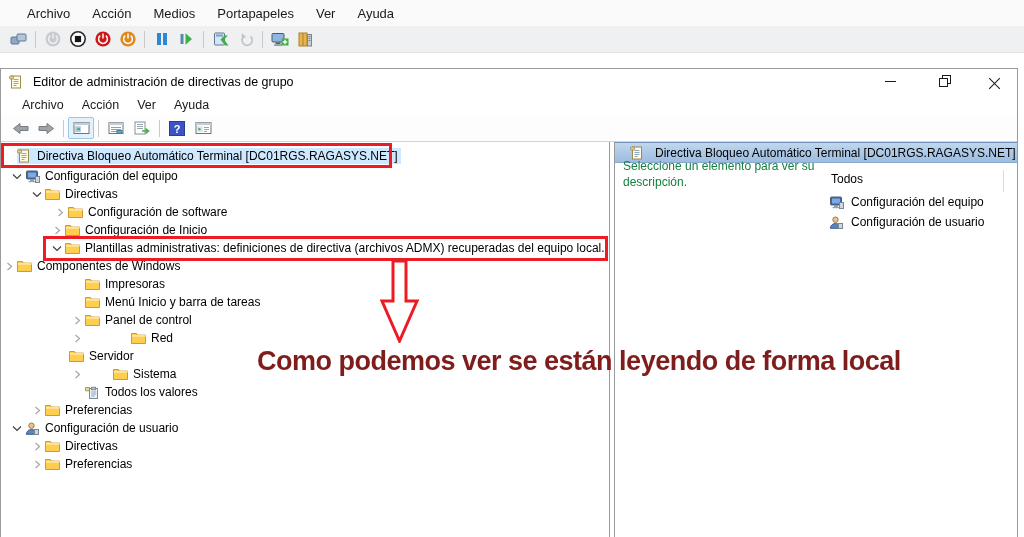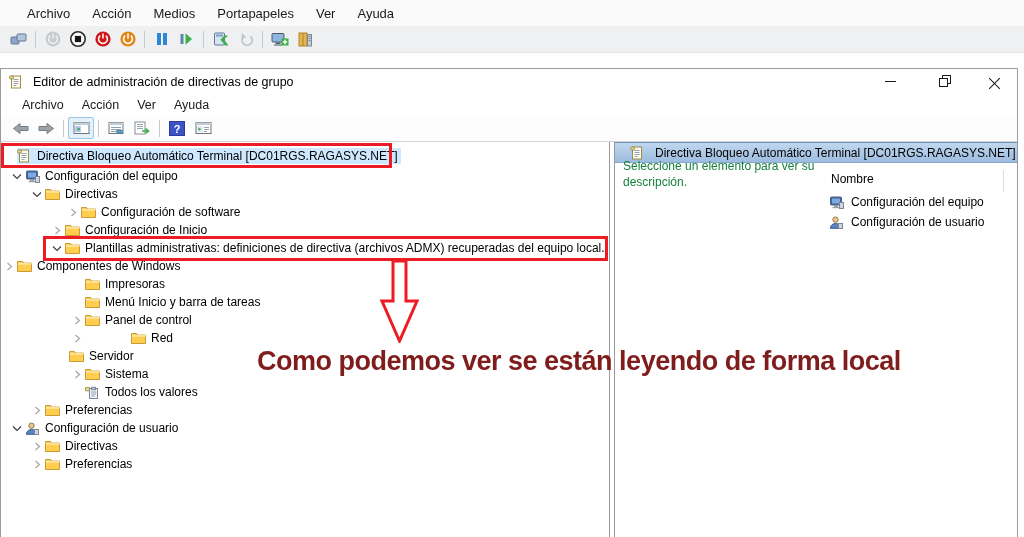--- a/index.html
+++ b/index.html
@@ -312,21 +312,21 @@
             <span class="sel-wrap">
               <span class="tree-ico">
                 <svg width="15" height="12" viewBox="0 0 15 12">
                   <path d="M.5 1.5h5l1 1.6h8v8.4H.5z" fill="#ffce4f" stroke="#c79c33"></path>
                   <path d="M.9 3.9h13.6" stroke="#ffe9a8" stroke-width="1.6"></path>
                 </svg>
               </span>
               <span class="tree-label">Directivas</span>
             </span>
           </div>
-          <div class="tree-row" style="padding-left: 64px; text-align: center;">
+          <div class="tree-row" style="padding-left: 51px; text-align: center;">
             <span class="tree-exp">
               <svg width="9" height="9" viewBox="0 0 9 9">
                 <path d="M2.5 1l4 3.5-4 3.5" fill="none" stroke="#a6a6a6" stroke-width="1.2"></path>
               </svg>
             </span>
             <span class="sel-wrap">
               <span class="tree-ico">
                 <svg width="15" height="12" viewBox="0 0 15 12">
                   <path d="M.5 1.5h5l1 1.6h8v8.4H.5z" fill="#ffce4f" stroke="#c79c33"></path>
                   <path d="M.9 3.9h13.6" stroke="#ffe9a8" stroke-width="1.6"></path>
@@ -444,21 +444,21 @@
             <span class="sel-wrap">
               <span class="tree-ico">
                 <svg width="15" height="12" viewBox="0 0 15 12">
                   <path d="M.5 1.5h5l1 1.6h8v8.4H.5z" fill="#ffce4f" stroke="#c79c33"></path>
                   <path d="M.9 3.9h13.6" stroke="#ffe9a8" stroke-width="1.6"></path>
                 </svg>
               </span>
               <span class="tree-label">Servidor</span>
             </span>
           </div>
-          <div class="tree-row" style="padding-left: 68px;">
+          <div class="tree-row" style="padding-left: 68px; gap: 28px;">
             <span class="tree-exp">
               <svg width="9" height="9" viewBox="0 0 9 9">
                 <path d="M2.5 1l4 3.5-4 3.5" fill="none" stroke="#a6a6a6" stroke-width="1.2"></path>
               </svg>
             </span>
             <span class="sel-wrap">
               <span class="tree-ico">
                 <svg width="15" height="12" viewBox="0 0 15 12">
                   <path d="M.5 1.5h5l1 1.6h8v8.4H.5z" fill="#ffce4f" stroke="#c79c33"></path>
                   <path d="M.9 3.9h13.6" stroke="#ffe9a8" stroke-width="1.6"></path>
@@ -556,21 +556,21 @@
         <span class="tree-ico">
             <svg width="13" height="14" viewBox="0 0 13 14">
               <rect x="2.5" y="1" width="9" height="12" fill="#fffbe8" stroke="#9c8c4c"></rect>
               <path d="M4.5 4.5h5M4.5 6.5h5M4.5 8.5h5M4.5 10.5h3" stroke="#8fa6bf" fill="none"></path>
               <rect x="0.5" y="1" width="4" height="3" rx="1.2" fill="#e7d78e" stroke="#9c8c4c"></rect>
             </svg>
           </span>
         <span>Directiva Bloqueo Automático Terminal [DC01RGS.RAGASYS.NET]</span>
       </div>
       <div class="rp-desc">Seleccione un elemento para ver su descripción.</div>
-      <div class="rp-col-header">Nombre</div>
+      <div class="rp-col-header">Todos</div>
       <div class="rp-col-sep"></div>
       <div class="rp-list" id="rp-list">
           <div class="rp-item">
             <span class="tree-ico">
               <svg width="15" height="13" viewBox="0 0 15 13">
                 <rect x="1.5" y="1" width="11" height="8" rx="1" fill="#3566ad" stroke="#55606e"></rect>
                 <rect x="3" y="2.5" width="8" height="5" fill="#7fa9e0"></rect>
                 <rect x="5" y="9.3" width="4" height="1.6" fill="#8a94a0"></rect>
                 <rect x="3.5" y="11" width="7" height="1.2" fill="#98a2ad"></rect>
                 <rect x="10.5" y="6.5" width="4" height="6" fill="#cfd6dd" stroke="#7b8894"></rect>

